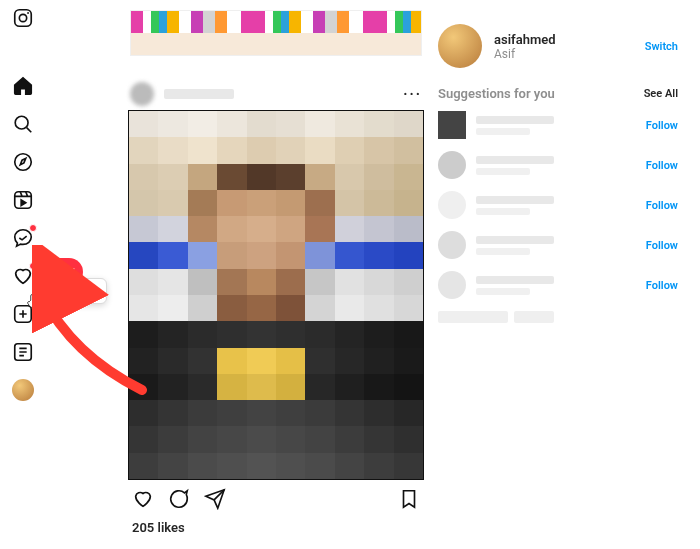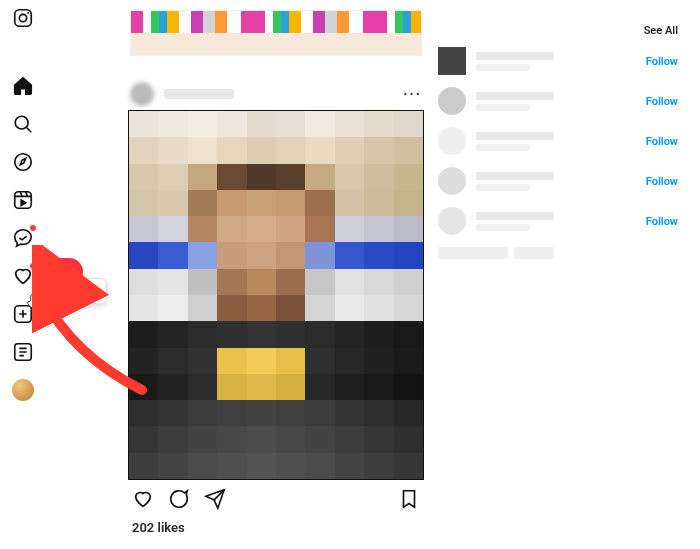--- a/index.html
+++ b/index.html
@@ -318,27 +318,36 @@
             <path d="M21 12a9 9 0 1 1-3-6.7L21 3l-1 4.2A9 9 0 0 1 21 12Z"></path>
           </svg></span>
       <span><svg viewBox="0 0 24 24">
             <path d="M22 2 11 13"></path>
             <path d="M22 2 15 22l-4-9-9-4Z"></path>
           </svg></span>
       <span class="save"><svg viewBox="0 0 24 24">
             <path d="M6 3h12v18l-6-4-6 4Z"></path>
           </svg></span>
     </div>
-    <div class="likes">202 likes</div>
+    <div class="likes">205 likes</div>
   </div>
 </div>
 
 <div class="right">
+  <div class="profile">
+    <div class="av-md"></div>
+    <div>
+      <div class="uname">asifahmed</div>
+      <div class="dname">Asif</div>
+    </div>
+    <span class="switch">Switch</span>
+  </div>
 
   <div class="sugg-hdr">
+    <span>Suggestions for you</span>
     <span class="seeall">See All</span>
   </div>
 
   <div class="sugg">
     <div class="sugg-av-s"></div>
     <div class="sugg-lines">
         <div class="l1"></div>
         <div class="l2"></div>
       </div>
     <span class="follow">Follow</span>

